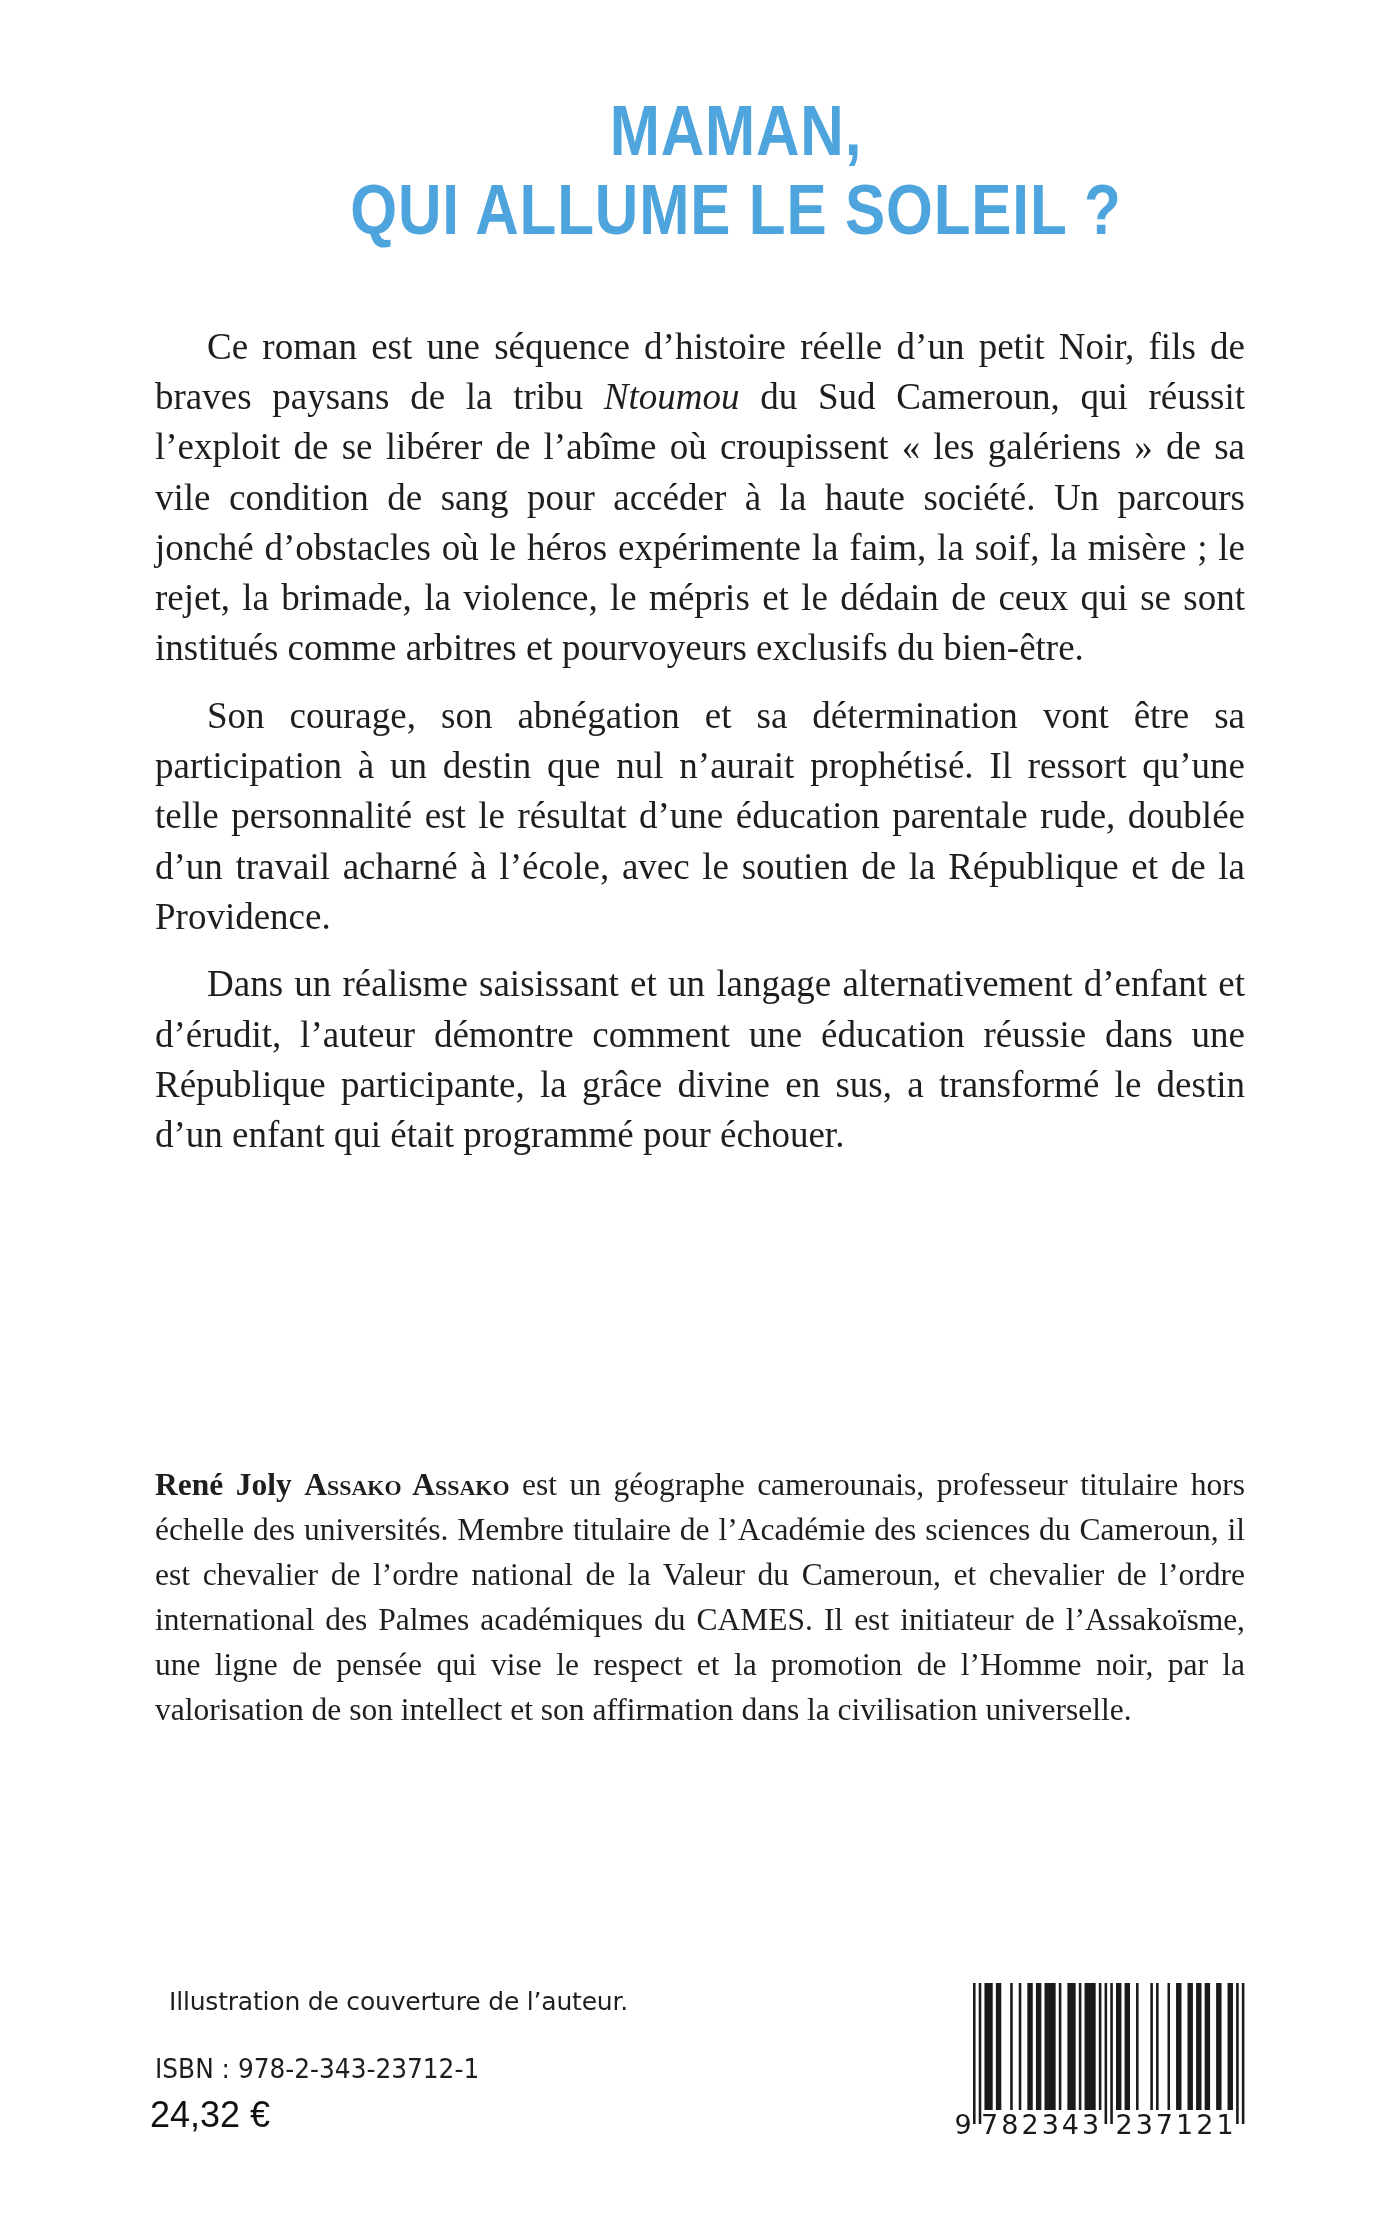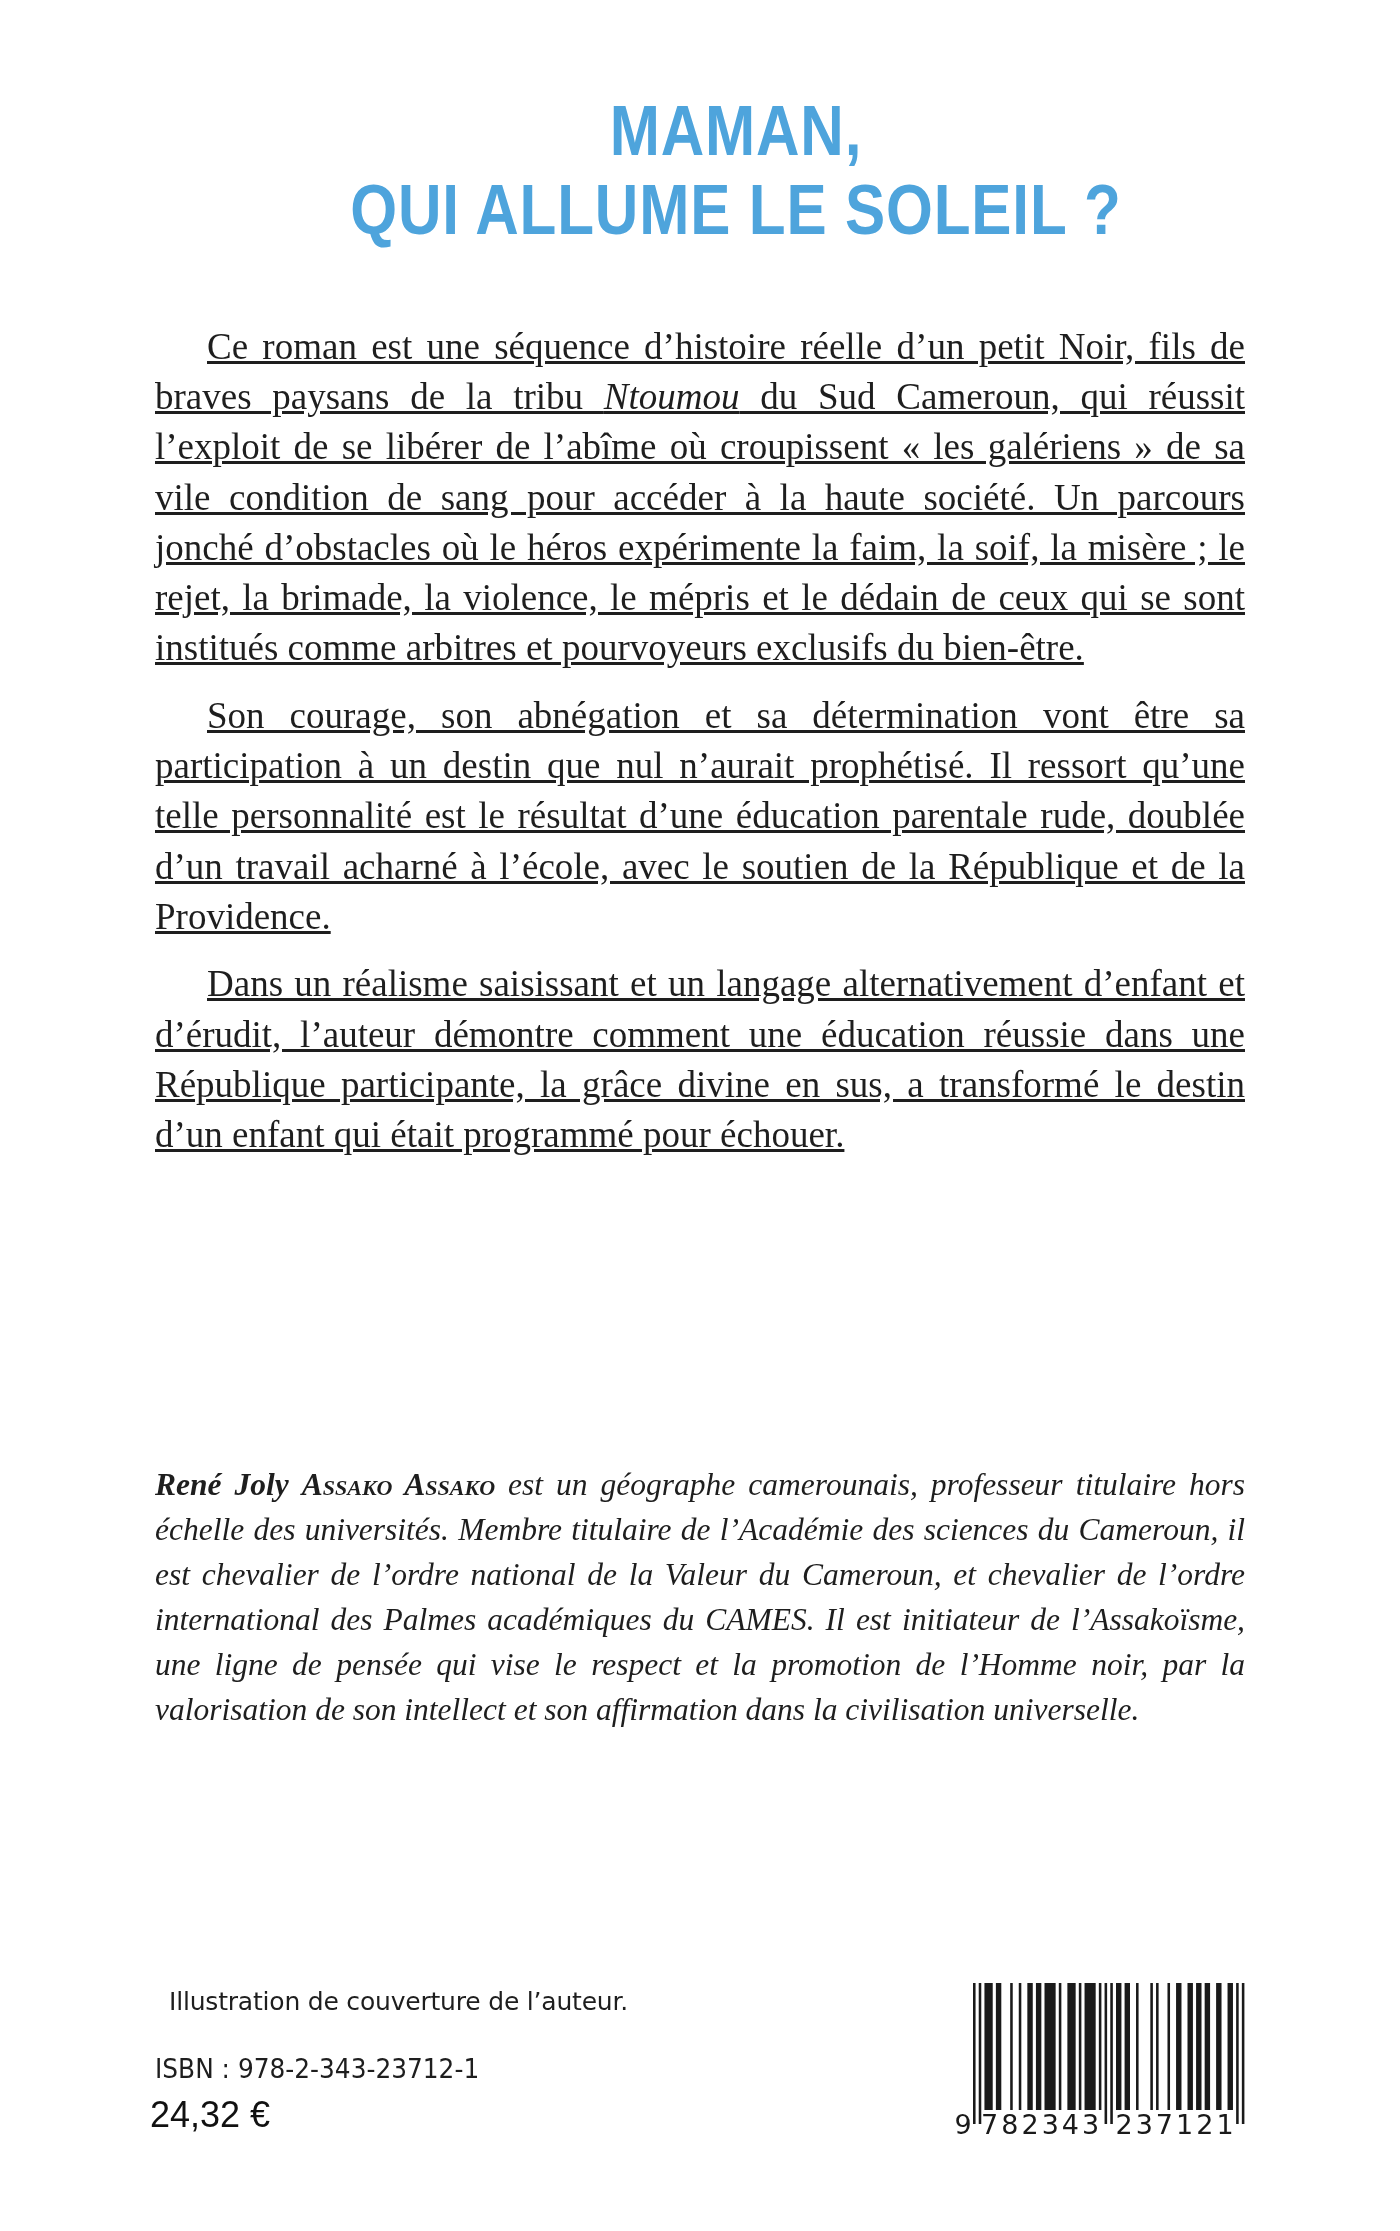--- a/index.html
+++ b/index.html
@@ -37,35 +37,33 @@
     .body-text {
       position: absolute;
       left: 155px;
       width: 1090px;
       top: 322px;
       font-family: "Liberation Serif", serif;
       font-size: 37px;
       line-height: 50.2px;
       text-align: justify;
       color: #1e1e1e;
-      text-decoration: underline;
     }
     .body-text p {
       margin: 0 0 17.5px 0;
       text-indent: 52px;
       text-align-last: left;
     }
     .body-text em { font-style: italic; }
     .bio {
       position: absolute;
       left: 155px;
       width: 1090px;
       top: 1462px;
       font-family: "Liberation Serif", serif;
-      font-style: italic;
       font-size: 31.5px;
       line-height: 45px;
       text-align: justify;
       text-align-last: left;
       color: #1e1e1e;
       margin: 0;
     }
     .bio .name { font-weight: bold; }
     .bio .surname { font-weight: bold; font-variant: small-caps; }
     .credit {

